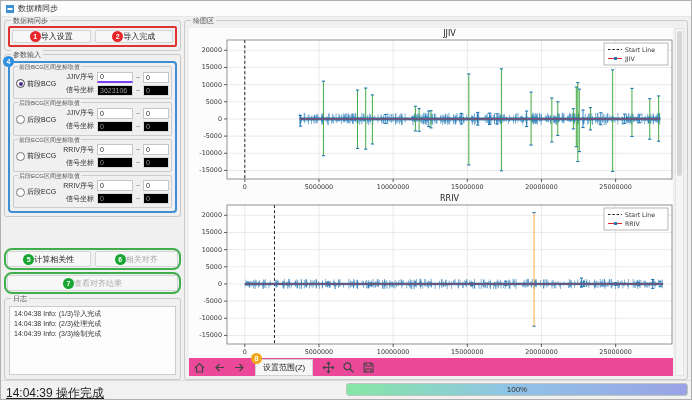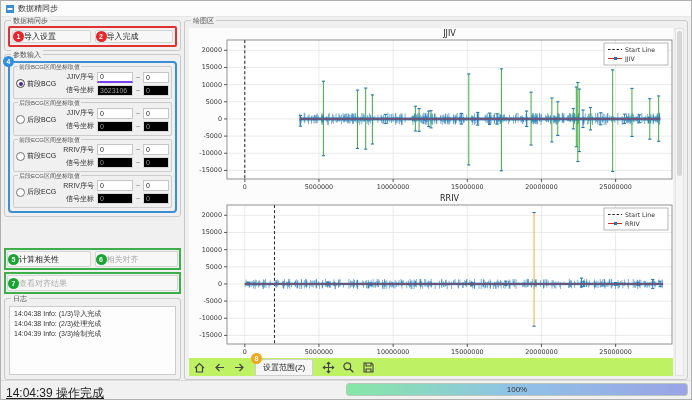--- a/index.html
+++ b/index.html
@@ -12,21 +12,21 @@
   .titlebar .t{font-size:8px;color:#333;}
   .app-ico{width:8px;height:8px;flex:none;}
   
   .gb{border:1px solid #c9c9c9;border-radius:3px;position:relative;background:#f0f0f0;box-sizing:border-box;}
   .gt{position:absolute;top:-5px;left:6px;font-size:7px;color:#555;background:#f0f0f0;padding:0 2px;line-height:9px;white-space:nowrap;}
   
   .left{position:absolute;left:3px;top:19px;width:177px;bottom:19px;display:flex;flex-direction:column;}
   .sync{height:31px;flex:none;}
   .red-frame{position:absolute;left:3px;right:3px;top:5px;bottom:3px;border:2px solid #e03131;
              border-radius:2px;display:flex;gap:4px;padding:2px;box-sizing:border-box;}
-  .qbtn{flex:1;display:flex;align-items:center;justify-content:flex-start;background:#f7f7f7;
+  .qbtn{flex:1;display:flex;align-items:center;justify-content:center;background:#f7f7f7;
         border:1px solid #d4d4d4;border-radius:2px;font-size:8px;color:#222;font-family:inherit;
         padding:0;min-width:0;white-space:nowrap;}
   .qbtn.dis{color:#a8a8a8;}
   .badge{width:11px;height:11px;border-radius:50%;color:#fff;font-size:7px;font-weight:bold;
          display:inline-flex;align-items:center;justify-content:center;flex:none;line-height:11px;}
   .badge.red{background:#e8262a;} .badge.green{background:#18a532;}
   .badge.blue{background:#2f8fe0;} .badge.orange{background:#f2a71b;}
   .params{margin-top:3px;height:163px;flex:none;}
   .blue-frame{position:absolute;left:3px;right:3px;top:6px;bottom:3px;border:2px solid #3c8fd4;
               border-radius:4px;padding:3px;display:flex;flex-direction:column;gap:3px;box-sizing:border-box;}
@@ -42,30 +42,30 @@
   .prow{display:flex;align-items:center;gap:3px;font-size:7px;color:#333;}
   .pl{width:31px;text-align:right;flex:none;}
   .fld{flex:1;min-width:0;height:11px;font-size:7px;border:1px solid #c6c6c6;background:#fff;color:#222;
        padding:0 2px;font-family:inherit;box-sizing:border-box;}
   .fld.to{flex:0 0 26px;}
   .fld.dis{background:#000000;color:#9a9a9a;border-color:#d9d9d9;}
   .fld.focus{border-bottom:2px solid #7b3ff2;}
   .tilde{color:#666;font-size:7px;flex:none;}
   .actions{margin-top:31px;height:46px;flex:none;display:flex;flex-direction:column;gap:2px;}
   .act-row{flex:1;display:flex;gap:3px;min-height:0;}
-  .frame{border:2px solid #3dae49;border-radius:0;display:flex;gap:4px;padding:1px;flex:1;box-sizing:border-box;min-width:0;}
+  .frame{border:2px solid #3dae49;border-radius:8px;display:flex;gap:4px;padding:1px;flex:1;box-sizing:border-box;min-width:0;}
   .frame.redf{border-color:#e03131;}
   .loggb{margin-top:4px;flex:1;}
   .log-area{position:absolute;left:4px;right:4px;top:7px;bottom:4px;background:#fdfdfd;border:1px solid #ccc;
             font-size:7px;color:#333;padding:2px 4px;line-height:10px;overflow:hidden;}
   
   .plotgb{position:absolute;left:183px;right:3px;top:19px;bottom:19px;}
   .charts{position:absolute;left:4px;right:14px;top:7px;bottom:3px;display:flex;flex-direction:column;}
   .chart{flex:none;height:165px;background:#fcfcfc;}
-  .ptoolbar{height:22px;display:flex;align-items:center;gap:3px;padding-left:2px;background:#bef264;}
+  .ptoolbar{height:22px;display:flex;align-items:center;gap:3px;padding-left:2px;background:#ec4899;}
   .tbtn{width:17px;height:17px;display:flex;align-items:center;justify-content:center;
         border:1px solid transparent;background:transparent;padding:0;}
   .range-btn{position:relative;font-size:8px;padding:2px 7px;border:1px solid #cfcfcf;background:#f6f6f6;
              display:flex;align-items:center;margin:0 4px;font-family:inherit;color:#222;white-space:nowrap;}
   .range-badge{position:absolute;left:-5px;top:-7px;}
   .vscroll{position:absolute;right:3px;top:7px;bottom:3px;width:9px;background:#f5f5f5;border:1px solid #e3e3e3;box-sizing:border-box;}
   .vthumb{position:absolute;left:1px;right:1px;top:2px;height:42%;background:#d6d6d6;border-radius:3px;}
   
   .statusbar{position:absolute;left:0;right:0;bottom:0;height:18px;background:#f1f1f1;border-top:1px solid #dadada;}
   .smsg{position:absolute;left:5px;top:4px;font-size:12px;color:#222;text-decoration:underline;}

